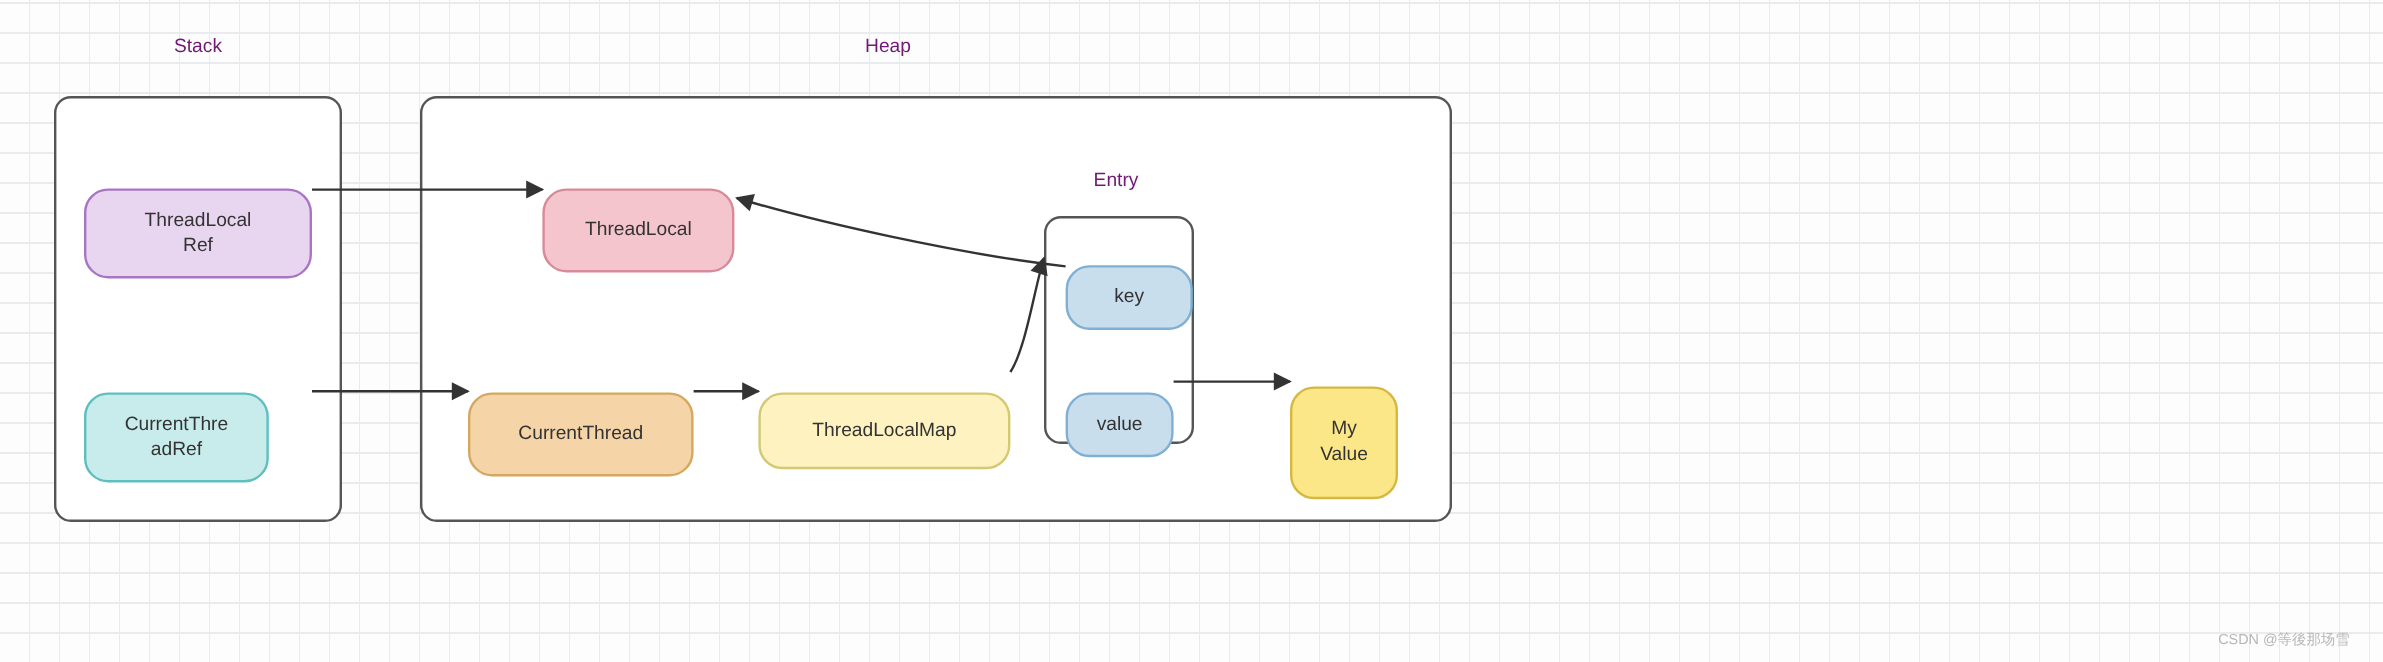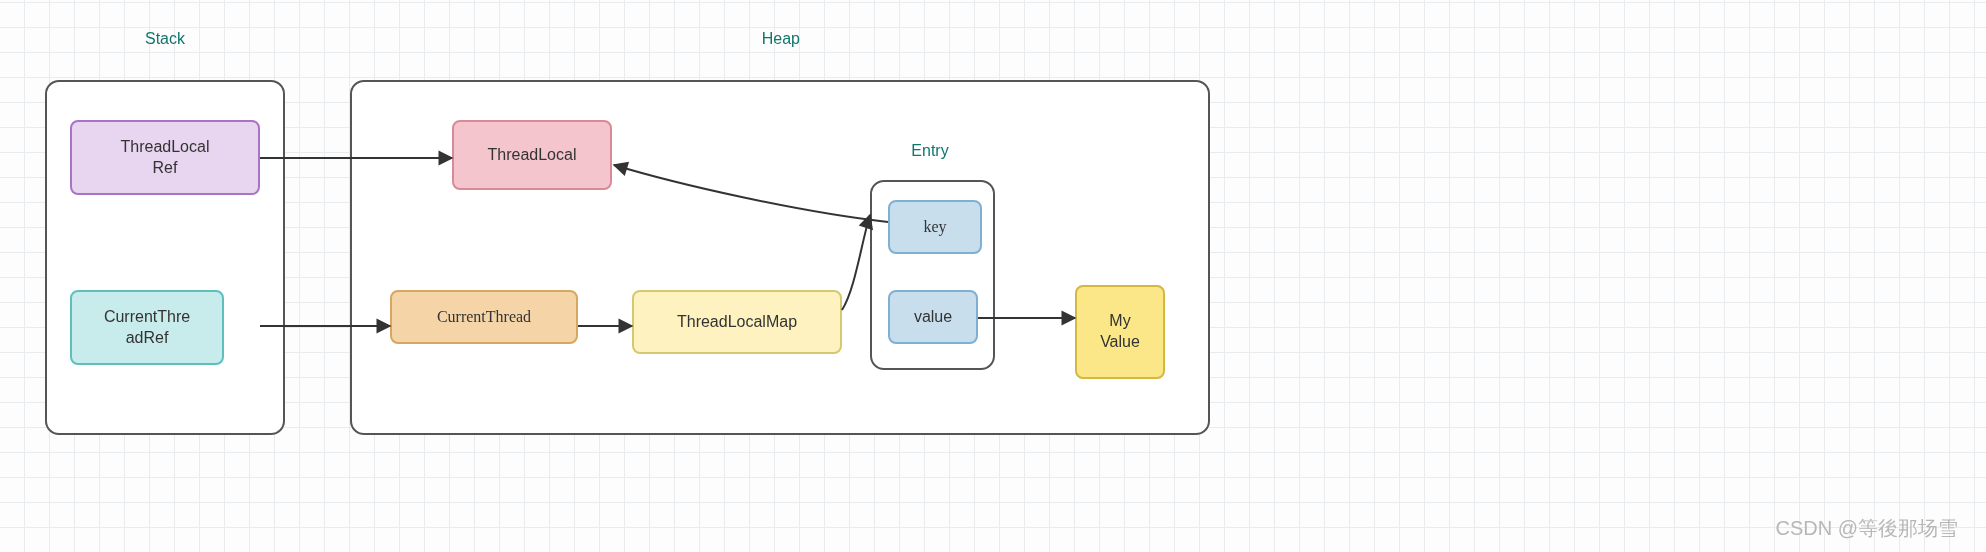--- a/index.html
+++ b/index.html
@@ -27,72 +27,73 @@
     font-size: 16px;
     color: #333;
     background:
       repeating-linear-gradient(0deg,  transparent, transparent 24px, var(--grid-line) 24px, var(--grid-line) 25px),
       repeating-linear-gradient(90deg, transparent, transparent 24px, var(--grid-line) 24px, var(--grid-line) 25px),
       #fdfdfd;
     width: 1986px; height: 552px;
     position: relative;
     overflow: hidden;
   }
-  .title { position:absolute; text-align:center; color:#0f766e; }
+  .title { position:absolute; text-align:center; color:#701a75; }
   .container {
     position:absolute;
     border:2px solid #555;
     border-radius:14px;
     background:#fff;
   }
   .node {
     position:absolute;
     border-width:2px;
     border-style:solid;
-    border-radius:8px;
+    border-radius:20px;
     display:flex;
     align-items:center;
     justify-content:center;
     text-align:center;
     line-height:1.3;
     padding:4px 8px;
+    margin-top:37px;
   }
   .entry-box {
     position:absolute;
     border:2px solid #555;
     border-radius:14px;
     background:#fff;
   }
   svg.overlay { position:absolute; inset:0; width:1986px; height:552px; pointer-events:none; }
-  .watermark { position:absolute; right:28px; bottom:10px; color:#b7b7b7; font-size:20px; }
+  .watermark { position:absolute; right:28px; bottom:10px; color:#b7b7b7; font-size:12px; }
 </style>
 </head>
 <body>
 
 <div class="title" style="left:105px; top:30px; width:120px;">Stack</div>
-<div class="title" style="left:680px; top:30px; width:120px;text-align:right;">Heap</div>
+<div class="title" style="left:680px; top:30px; width:120px;">Heap</div>
 
 <div class="container" style="left:45px; top:80px; width:240px; height:355px;"></div>
 
 <div class="container" style="left:350px; top:80px; width:860px; height:355px;"></div>
 
 <div class="node" style="left:70px; top:120px; width:190px; height:75px; background:var(--purple-bg); border-color:var(--purple-border);">ThreadLocal<br>Ref</div>
 
 <div class="node" style="left:70px; top:290px; width:154px; height:75px; background:var(--cyan-bg); border-color:var(--cyan-border);">CurrentThre<br>adRef</div>
 
 <div class="node" style="left:452px; top:120px; width:160px; height:70px; background:var(--pink-bg); border-color:var(--pink-border);">ThreadLocal</div>
 
-<div class="node" style="left:390px; top:290px; width:188px; height:54px; background:var(--orange-bg); border-color:var(--orange-border);font-family:Liberation Serif, serif;">CurrentThread</div>
+<div class="node" style="left:390px; top:290px; width:188px; height:70px; background:var(--orange-bg); border-color:var(--orange-border);">CurrentThread</div>
 
 <div class="node" style="left:632px; top:290px; width:210px; height:64px; background:var(--yellow-bg); border-color:var(--yellow-border);">ThreadLocalMap</div>
 
 <div class="title" style="left:880px; top:142px; width:100px;">Entry</div>
 <div class="entry-box" style="left:870px; top:180px; width:125px; height:190px;"></div>
 
-<div class="node" style="left:888px; top:200px; width:94px; height:54px; background:var(--blue-bg); border-color:var(--blue-border);font-family:Liberation Serif, serif;">key</div>
+<div class="node" style="left:888px; top:184px; width:106px; height:54px; background:var(--blue-bg); border-color:var(--blue-border);">key</div>
 
 <div class="node" style="left:888px; top:290px; width:90px; height:54px; background:var(--blue-bg); border-color:var(--blue-border);">value</div>
 
 <div class="node" style="left:1075px; top:285px; width:90px; height:94px; background:var(--gold-bg); border-color:var(--gold-border);">My<br>Value</div>
 
 <svg class="overlay">
   <defs>
     <marker id="arrow" viewBox="0 0 12 12" refX="10" refY="6" markerWidth="9" markerHeight="9" orient="auto-start-reverse">
       <path d="M1,1 L11,6 L1,11 z" fill="#333"></path>
     </marker>

